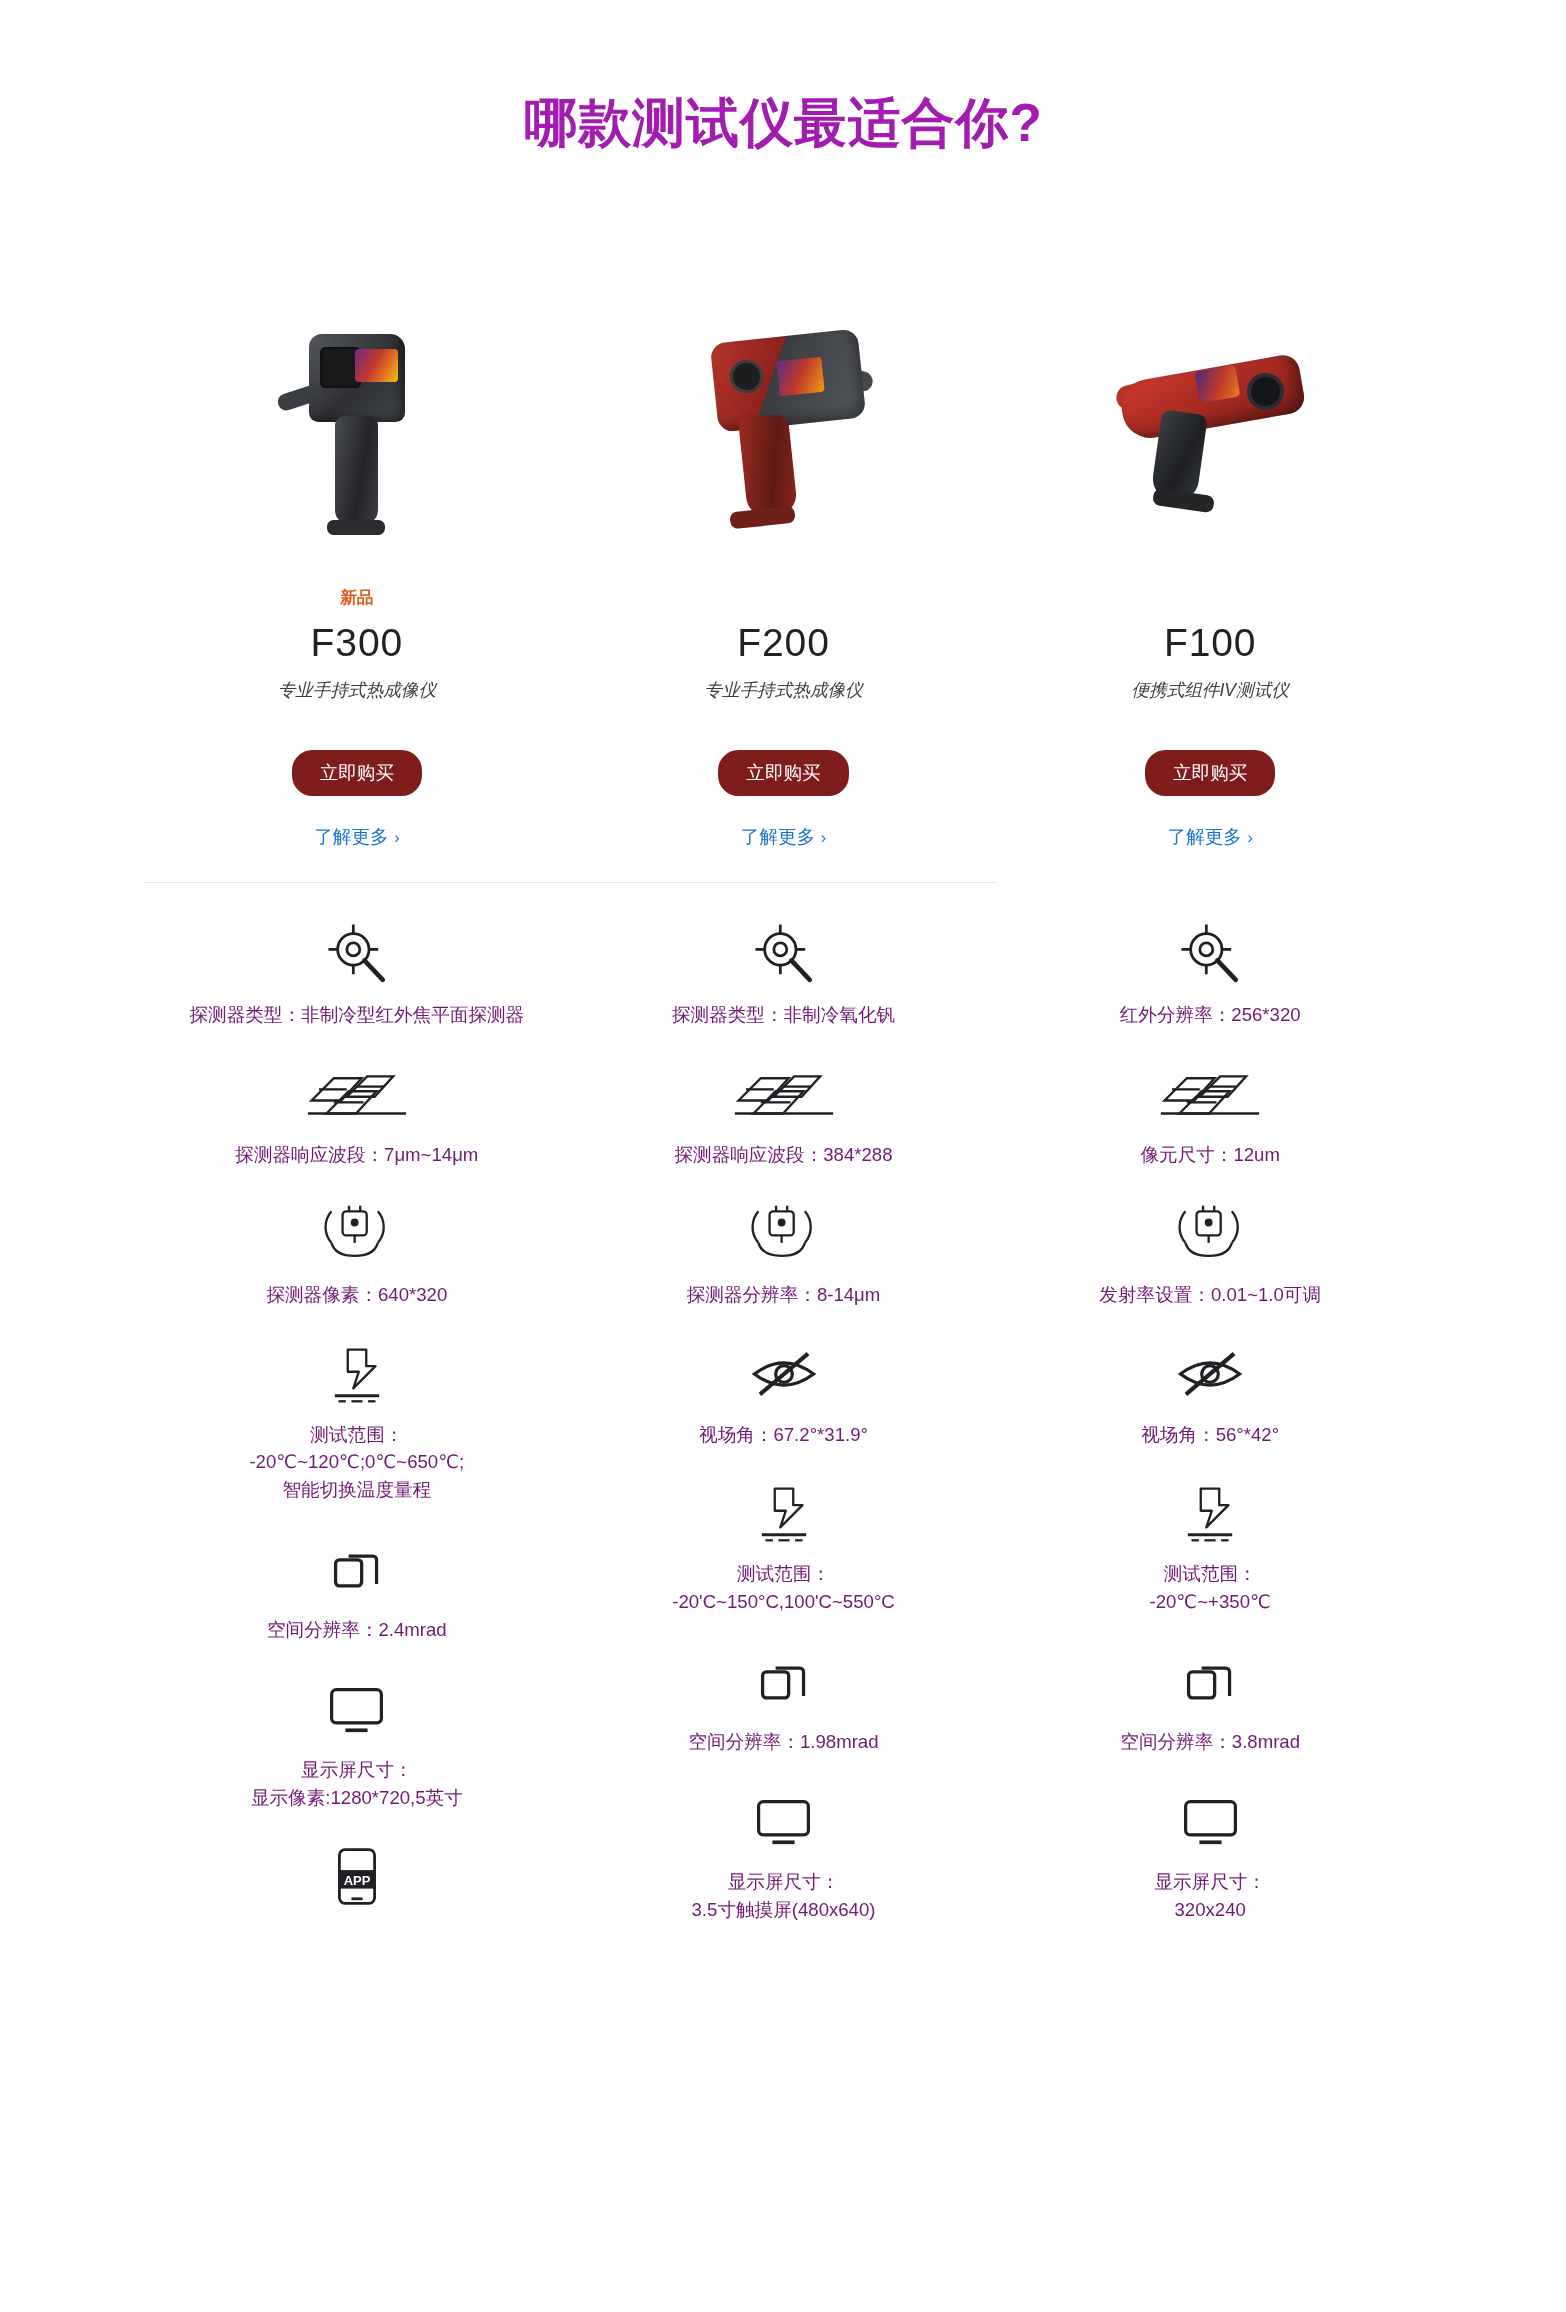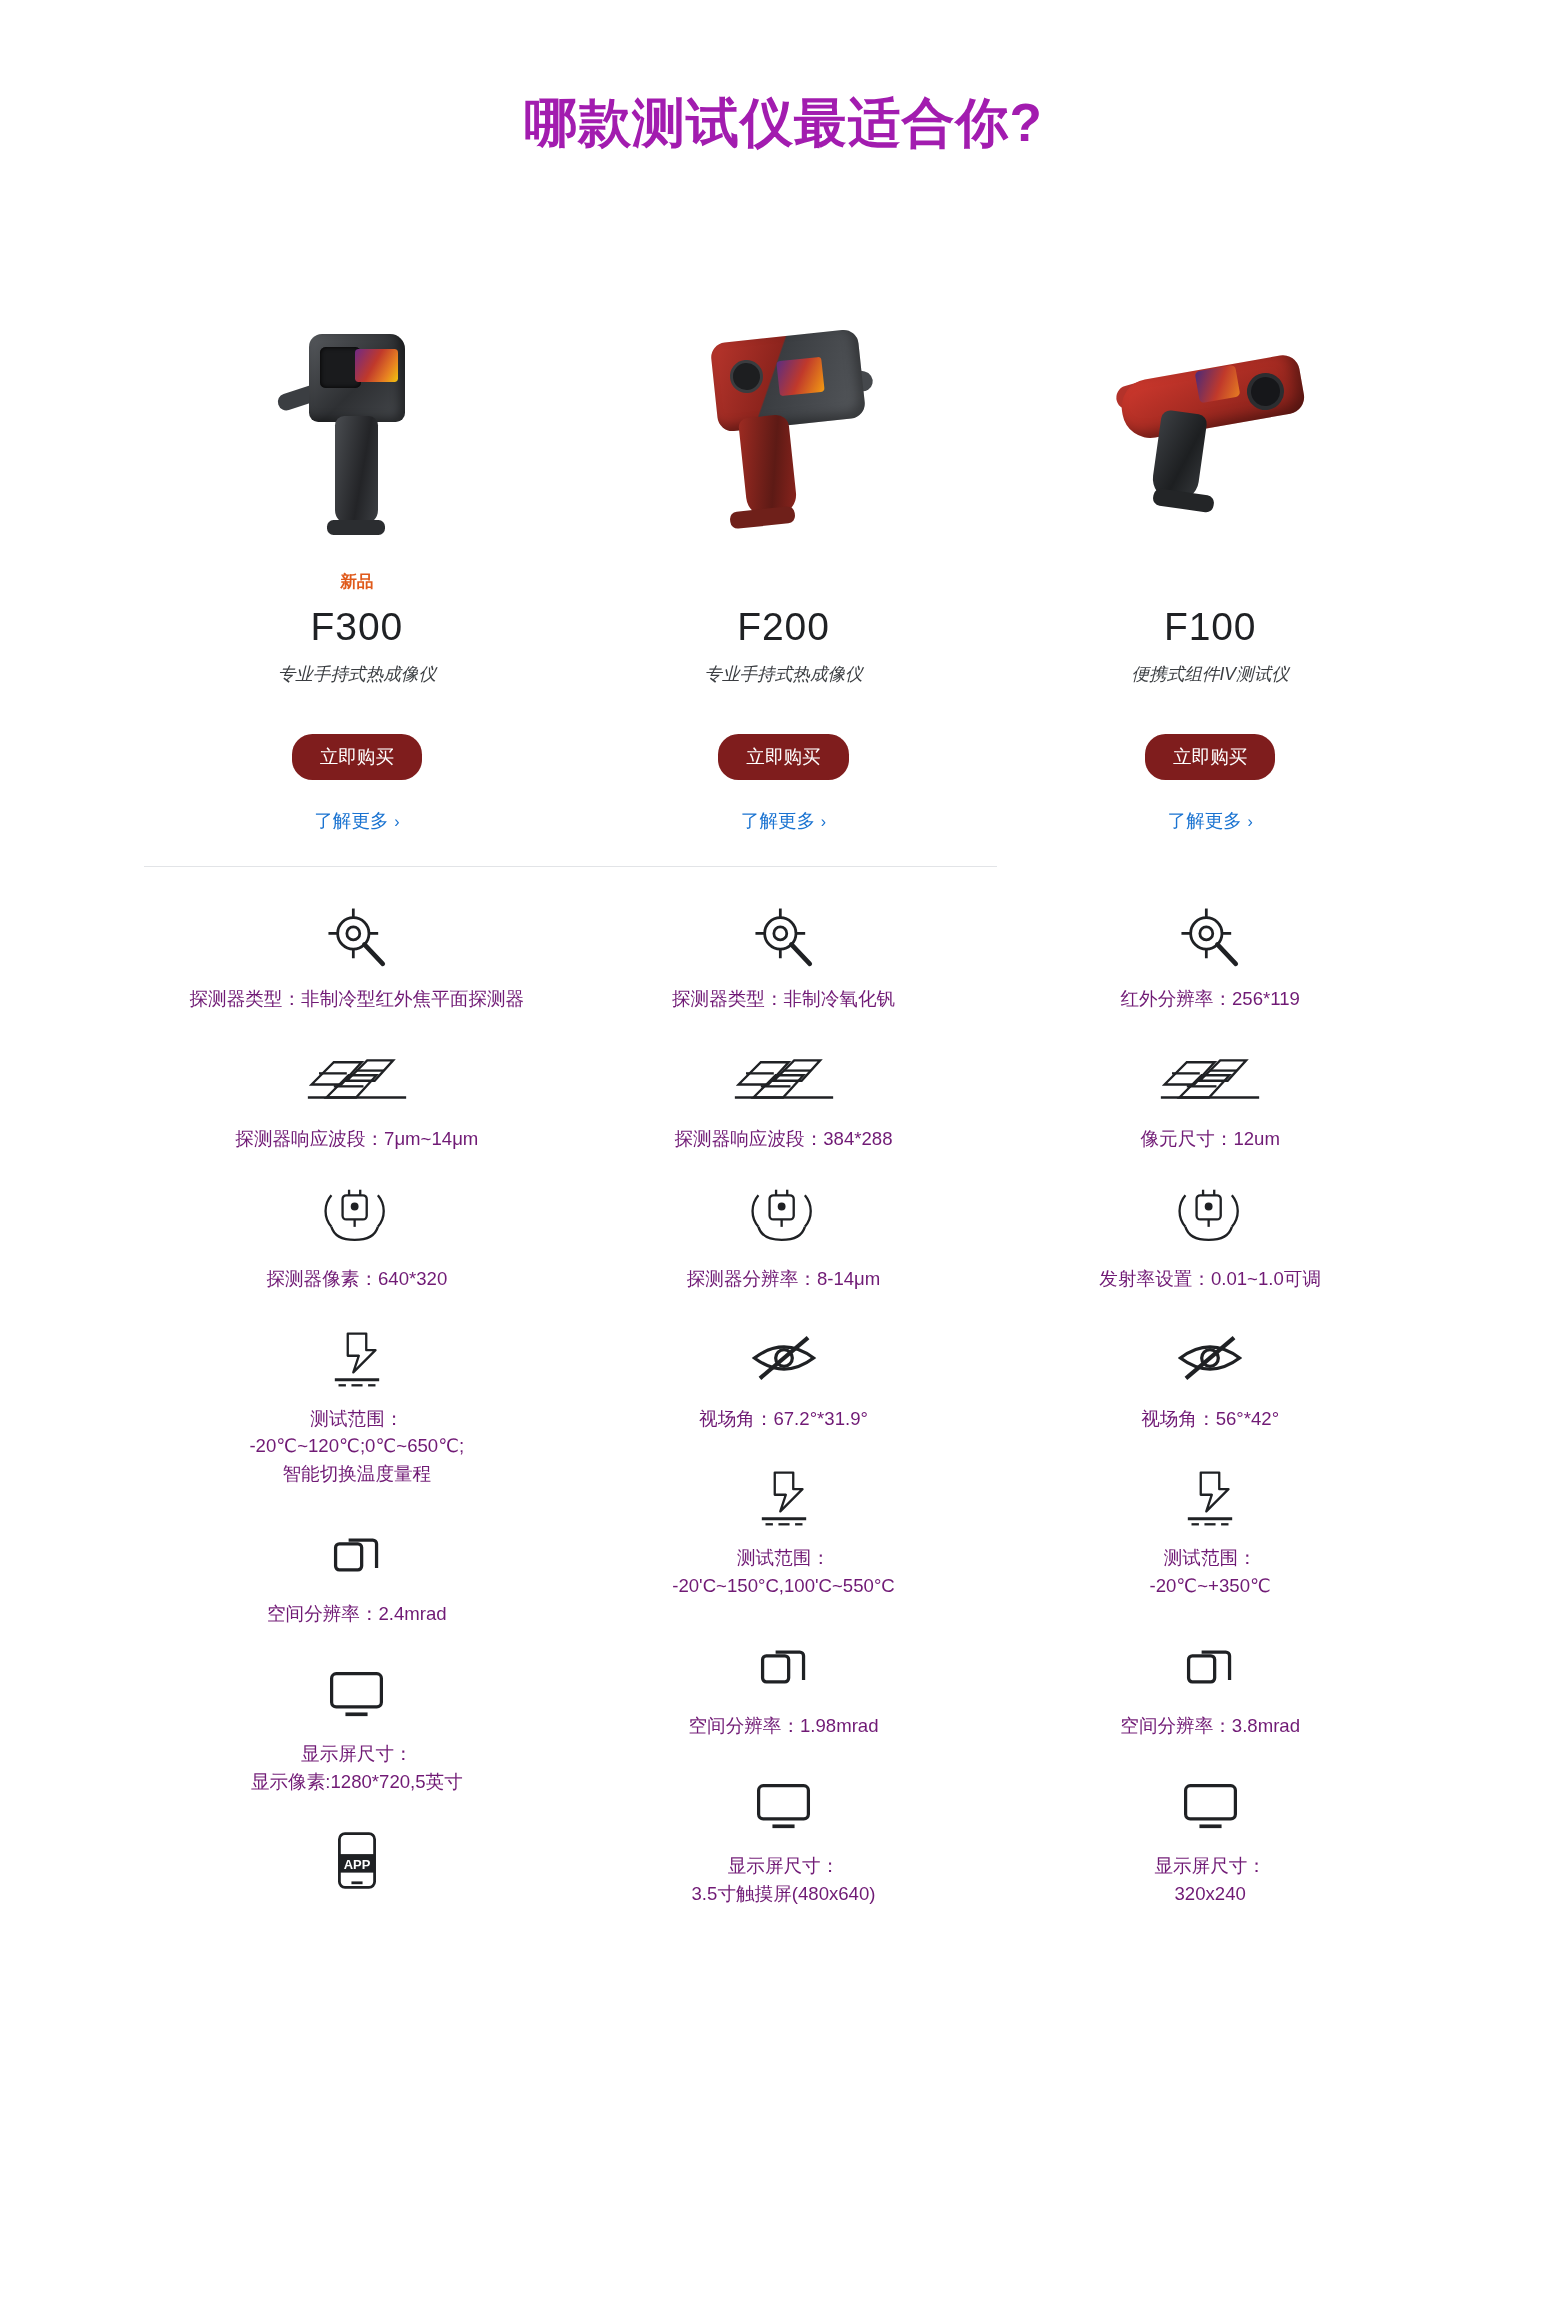--- a/index.html
+++ b/index.html
@@ -168,21 +168,21 @@
     position:absolute; left:45px; top:165px;
     width:61px;height:16.7px;border-radius:7.4px;
     background:#232527; transform:rotate(8deg);
   }
   
   .new-badge {
     color:#e05a1b;
     font-size:16.7px;
     font-weight:bold;
     height:22px;
-    margin-top:25px;
+    margin-top:41px;
   }
   .new-badge.empty { visibility:hidden; }
   .model {
     font-size:39px;
     color:#1f2124;
     font-weight:normal;
     margin-top:13px;
     letter-spacing:0.9px;
   }
   .subtitle {
@@ -512,21 +512,21 @@
             <svg width="70" height="70" viewBox="0 0 76 76" fill="none" stroke="#1f2124" stroke-width="3">
               <circle cx="34" cy="33" r="17"></circle>
                 <circle cx="34" cy="33" r="7"></circle>
               <line x1="34" y1="6" x2="34" y2="16"></line>
                 <line x1="34" y1="50" x2="34" y2="60"></line>
               <line x1="7" y1="33" x2="17" y2="33"></line>
                 <line x1="51" y1="33" x2="61" y2="33"></line>
               <line x1="46" y1="45" x2="66" y2="66" stroke-width="5" stroke-linecap="round"></line>
             </svg>
           </div>
-          <div class="spec-text">红外分辨率：256*119</div>
+          <div class="spec-text">红外分辨率：256*320</div>
         </div>
 
         <div class="spec">
           <div class="spec-icon">
             <svg width="102" height="58" viewBox="0 0 110 62" fill="none" stroke="#1f2124" stroke-width="2.5">
               <polygon points="6,38 30,14 60,14 38,38"></polygon>
                 <polygon points="44,34 66,12 94,12 74,34"></polygon>
               <polygon points="22,52 46,28 76,28 54,52"></polygon>
               <line x1="2" y1="52" x2="108" y2="52"></line>
               <line x1="14" y1="26" x2="44" y2="26"></line>

